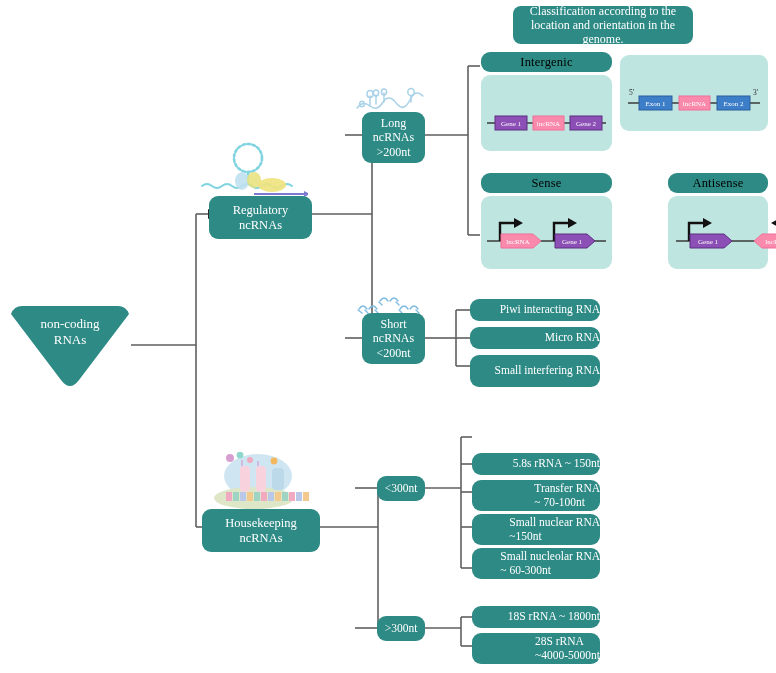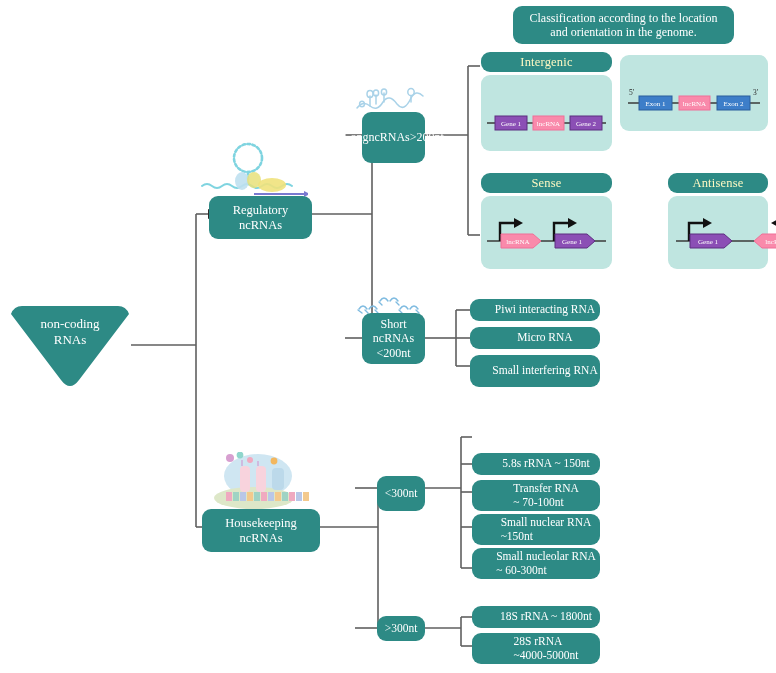--- a/index.html
+++ b/index.html
@@ -25,21 +25,21 @@
     position: absolute;
     background: #2d8a85;
     color: #ffffff;
     border-radius: 9px;
     display: flex;
     align-items: center;
     font-family: "Liberation Serif", "DejaVu Serif", serif;
     line-height: 1.18;
   }
   .node.center { justify-content: center; text-align: center; }
-  .node.left { justify-content: center; text-align: left; padding-left: 20px; }
+  .node.left { justify-content: flex-end; text-align: left; padding-left: 20px; }
 
   
   .root-tri {
     position: absolute;
     width: 128px; height: 86px;
   }
   .root-tri .tri-shape {
     position: absolute; left: 0; top: 0;
     width: 128px; height: 86px;
   }
@@ -51,21 +51,21 @@
     color: #ffffff;
     font-size: 13px;
     line-height: 1.22;
     font-family: "Liberation Serif", "DejaVu Serif", serif;
   }
 
   
   .panel { position: absolute; }
   .panel-head {
     background: #2d8a85;
-    color: #fef9c3;
+    color: #000000;
     border-radius: 9px;
     height: 20px;
     display: flex; align-items: center; justify-content: center;
     font-size: 12.5px;
     letter-spacing: .2px;
   }
   .panel-body {
     background: #bfe5e0;
     border-radius: 9px;
     margin-top: 3px;
@@ -193,21 +193,21 @@
       <path d="M3,26 q6,-8 13,-2 q7,6 13,-4 q6,-9 14,2 q7,9 14,-6 q5,-9 12,-2"></path>
       <path d="M16,24 l0,-10 M22,22 l0,-9 M30,20 l0,-9"></path>
       <ellipse cx="16" cy="12" rx="3" ry="3.5"></ellipse>
       <ellipse cx="22" cy="11" rx="2.6" ry="3"></ellipse>
       <ellipse cx="30" cy="10" rx="2.6" ry="3"></ellipse>
       <ellipse cx="57" cy="10" rx="3.2" ry="3.6"></ellipse>
       <path d="M57,14 l0,6"></path>
       <ellipse cx="8" cy="22" rx="2.4" ry="2.8"></ellipse>
     </g>
   </svg>
-  <div class="node center" style="left:362px; top:112px; width:63px; height:51px; font-size:12px; flex-direction:row; justify-content:center;">
+  <div class="node center" style="left:362px; top:112px; width:63px; height:51px; font-size:12px; flex-direction:column; justify-content:center;">
     <span>Long</span>
     <span>ncRNAs</span>
     <span>&gt;200nt</span>
   </div>
 
   <svg class="illus" style="left:356px; top:293px; width:70px; height:24px;" viewBox="0 0 70 24">
     <g stroke="#7fbbe0" stroke-width="1.4" fill="none" stroke-linecap="round">
       <path d="M3,16 q4,-6 8,0 M13,16 q4,-6 8,0"></path>
       <path d="M24,8 q4,-6 8,0 M34,8 q4,-6 8,0"></path>
       <path d="M44,16 q4,-6 8,0 M54,16 q4,-6 8,0"></path>
@@ -223,21 +223,21 @@
   <div class="node left" style="left:470px; top:299px; width:130px; height:22px; font-size:11.5px;">
     <span>Piwi interacting RNA</span>
   </div>
   <div class="node left" style="left:470px; top:327px; width:130px; height:22px; font-size:11.5px;">
     <span>Micro RNA</span>
   </div>
   <div class="node left" style="left:470px; top:355px; width:130px; height:32px; font-size:11.5px; white-space:pre-line;">
     <span>Small interfering RNA</span>
   </div>
 
-  <div class="node center" style="left:377px; top:476px; width:48px; height:35px; font-size:11.5px;">
+  <div class="node center" style="left:377px; top:476px; width:48px; height:25px; font-size:11.5px;">
     <span>&lt;300nt</span>
   </div>
   <div class="node center" style="left:377px; top:616px; width:48px; height:25px; font-size:11.5px;">
     <span>&gt;300nt</span>
   </div>
 
   <div class="node left" style="left:472px; top:453px; width:128px; height:22px; font-size:11.5px;">
     <span>5.8s rRNA ~ 150nt</span>
   </div>
   <div class="node left" style="left:472px; top:480px; width:128px; height:31px; font-size:11.5px; white-space:pre-line;">
@@ -254,21 +254,21 @@
   </div>
 
   <div class="node left" style="left:472px; top:606px; width:128px; height:22px; font-size:11.5px;">
     <span>18S rRNA ~ 1800nt</span>
   </div>
   <div class="node left" style="left:472px; top:633px; width:128px; height:31px; font-size:11.5px; white-space:pre-line;">
     <span>28S rRNA
 ~4000-5000nt</span>
   </div>
 
-  <div class="node center" style="left:513px; top:6px; width:221px; height:38px; font-size:12px; padding:0 8px;">
+  <div class="node center" style="left:513px; top:6px; width:180px; height:38px; font-size:12px; padding:0 8px;border-radius:8px;">
     <span>Classification according to the location and orientation in the genome.</span>
   </div>
 
   <div class="panel" style="left:481px; top:52px; width:131px;">
     <div class="panel-head">
       <span>Intergenic</span>
     </div>
     <div class="panel-body" style="height:76px;">
       <svg viewBox="0 0 131 76" style="position:absolute;left:0;top:0;width:131px;height:76px;">
         <line x1="6" y1="48" x2="125" y2="48" stroke="#3a3a3a" stroke-width="1.6"></line>

